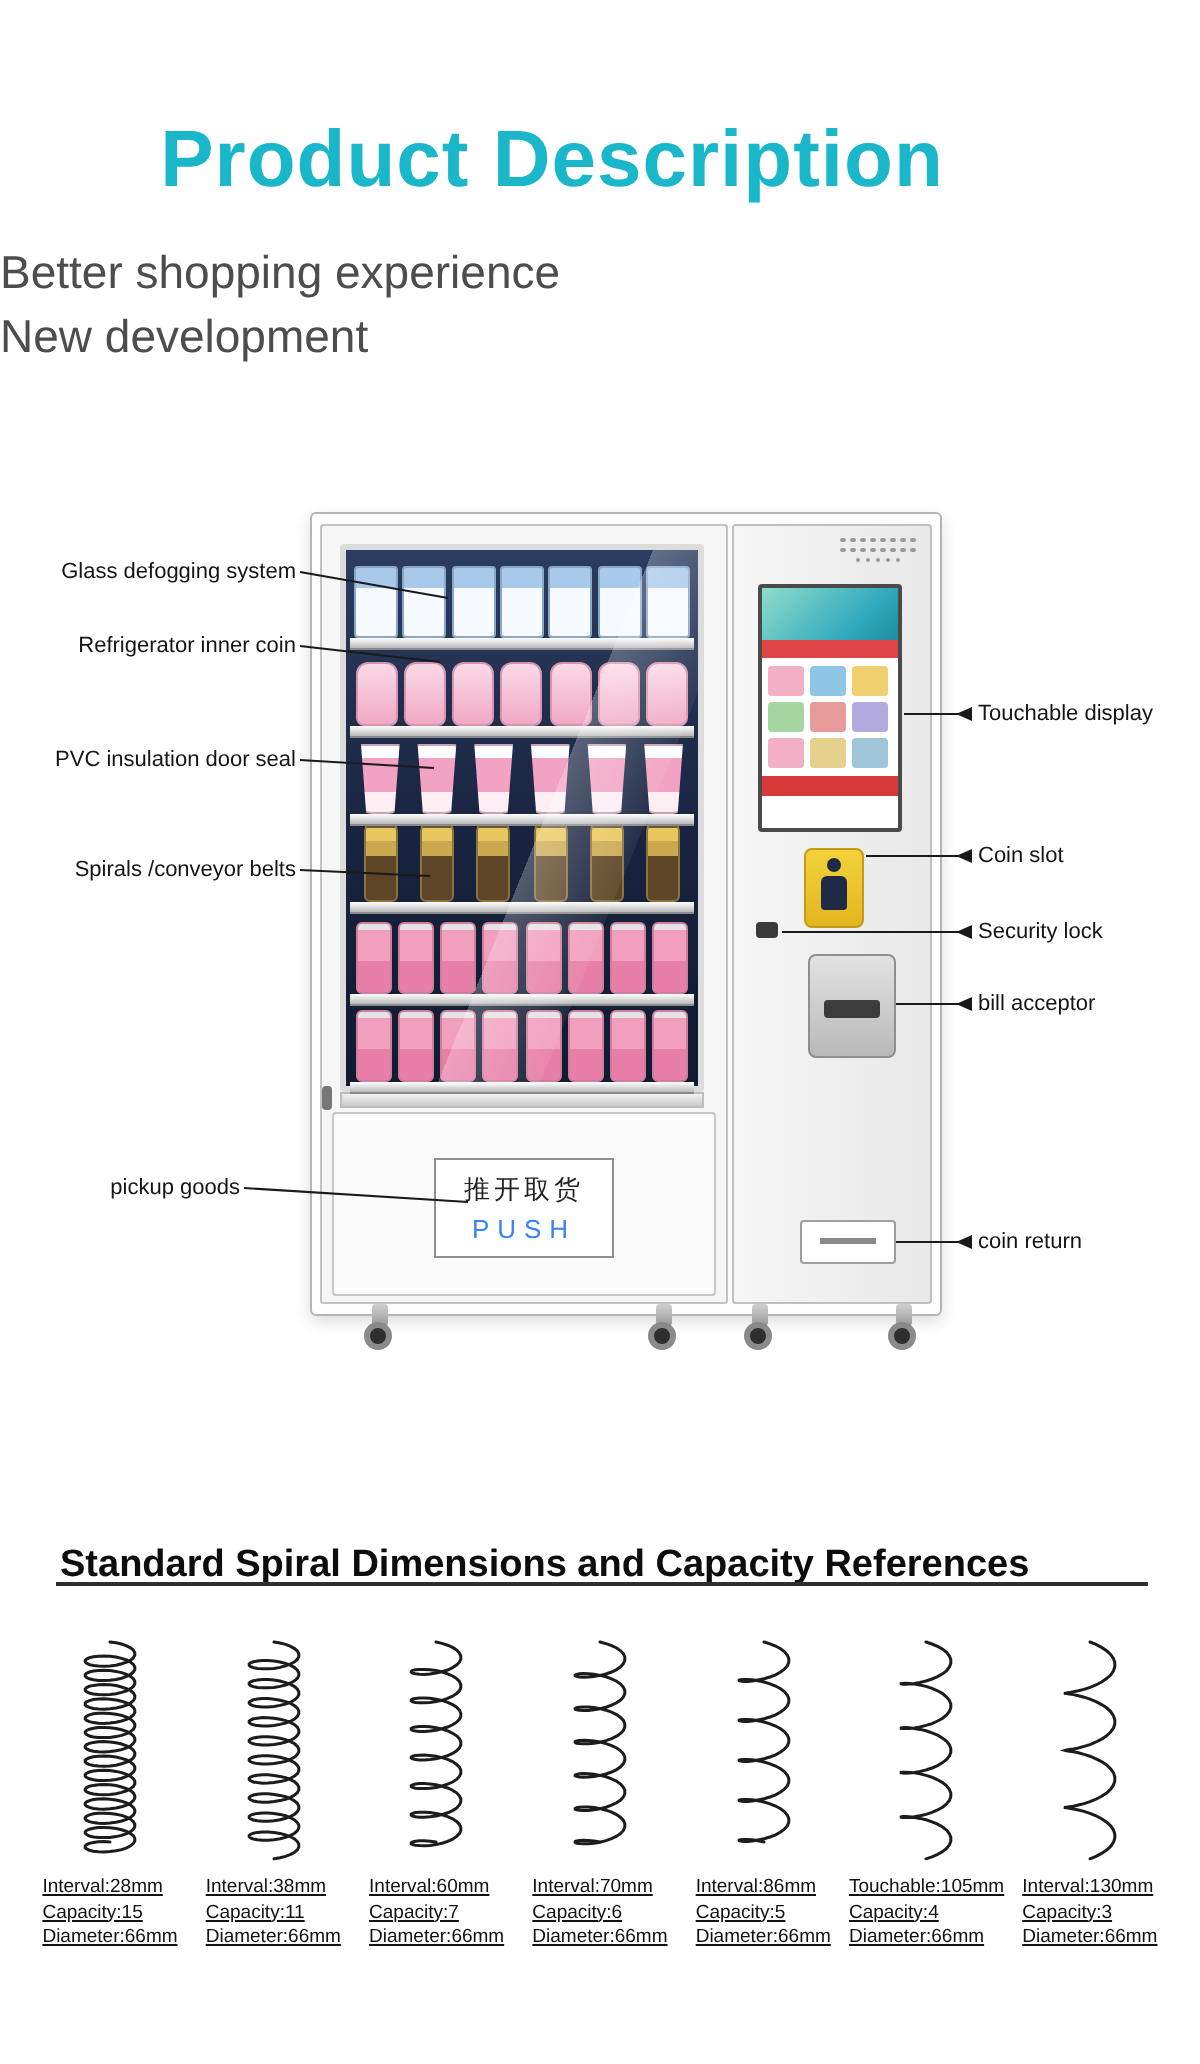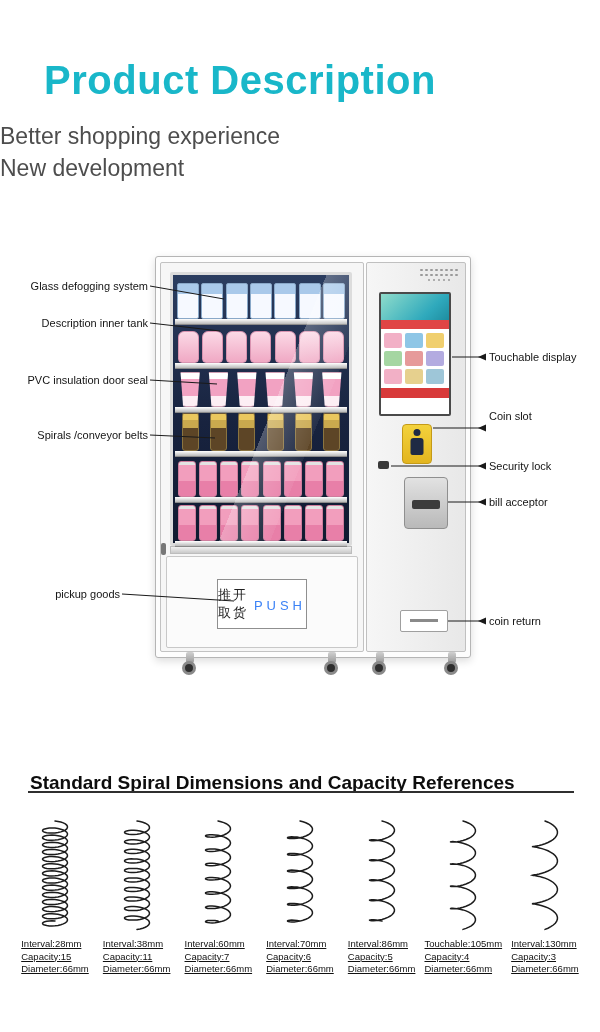--- a/index.html
+++ b/index.html
@@ -1,21 +1,21 @@
 <!DOCTYPE html>
 <html><head>
 <meta charset="utf-8">
 <style>
   html,body{margin:0;padding:0;background:#fff;}
   #page{position:relative;width:600px;height:1032px;background:#ffffff;overflow:hidden;
         font-family:"Liberation Sans",sans-serif;color:#1a1a1a;}
 
   
   .title{position:absolute;top:58px;left:0;width:480px;text-align:center;
-         font-size:40px;font-weight:800;letter-spacing:.5px;color:#19b7c9;}
+         font-size:40px;font-weight:800;letter-spacing:.5px;color:#19b7c9;padding-left:36px;}
   .subtitle{position:absolute;top:120px;left:0;width:600px;
             font-size:23px;line-height:32px;color:#4d4d4d;}
 
   
   .m-body{position:absolute;left:155px;top:256px;width:314px;height:400px;
           background:#fdfdfd;border:1px solid #b5b5b5;border-radius:3px;
           box-shadow:0 3px 8px rgba(0,0,0,.14);}
   .m-door{position:absolute;left:160px;top:262px;width:202px;height:388px;
           background:#f6f6f6;border:1px solid #c2c2c2;border-radius:2px;}
   .glass{position:absolute;left:170px;top:272px;width:182px;height:274px;box-sizing:border-box;
@@ -37,21 +37,21 @@
   .p-bottle{width:15px;height:40px;border-radius:7px 7px 3px 3px;border:1px solid #8a7440;
          background:linear-gradient(180deg,#6b5638 0 10%,#eac75e 10% 26%,#caa94e 26% 45%,#5d4526 45%);}
   .p-can{width:16px;height:34px;border:1px solid #cf7d9d;border-radius:3px;
          background:linear-gradient(180deg,#e3e3e3 0 9%,#f29ebd 9% 55%,#e87fa8 55%);}
   .mid-strip{position:absolute;left:170px;top:546px;width:182px;height:8px;
              background:linear-gradient(180deg,#f2f2f2,#c9c9c9);border:1px solid #bdbdbd;box-sizing:border-box;}
   .pickup{position:absolute;left:166px;top:556px;width:190px;height:90px;
           background:#fbfbfb;border:1px solid #c8c8c8;border-radius:2px;}
   .push-sign{position:absolute;left:50%;top:22px;transform:translateX(-50%);
              width:88px;height:48px;background:#fff;border:1px solid #8f8f8f;
-             display:flex;flex-direction:row;justify-content:center;align-items:center;}
+             display:flex;flex-direction:column;justify-content:center;align-items:center;}
   .push-cn{font-size:13px;letter-spacing:2px;color:#222;}
   .push-en{font-size:13px;letter-spacing:4px;color:#3b82f6;margin-top:3px;font-weight:normal;}
   .panel{position:absolute;left:366px;top:262px;width:98px;height:388px;
          background:linear-gradient(90deg,#f6f6f6,#e8e8e8);border:1px solid #c0c0c0;border-radius:2px;}
   .speaker{position:absolute;left:420px;top:267px;width:38px;height:16px;
            display:flex;flex-wrap:wrap;gap:2.5px;align-content:center;justify-content:center;}
   .speaker i{width:2.5px;height:2.5px;border-radius:50%;background:#9a9a9a;display:block;}
   .screen{position:absolute;left:379px;top:292px;width:72px;height:124px;box-sizing:border-box;
           background:#fff;border:2px solid #4a4a4a;border-radius:2px;overflow:hidden;}
   .scr-img{height:26px;background:linear-gradient(135deg,#8fdccb,#2fa9bc 70%,#1e8da0);}
@@ -218,27 +218,27 @@
   </div>
   <div class="coin-sticker"></div>
   <div class="lock-slot"></div>
   <div class="bill">
     <div class="bill-slot"></div>
   </div>
   <div class="coin-return"></div>
   <div class="door-lock"></div>
 
   <div class="co co-l" style="top:279px">Glass defogging system</div>
-  <div class="co co-l" style="top:316px">Description inner tank</div>
+  <div class="co co-l" style="top:316px">Refrigerator inner coin</div>
   <div class="co co-l" style="top:373px">PVC insulation door seal</div>
   <div class="co co-l" style="top:428px">Spirals /conveyor belts</div>
   <div class="co co-l" style="top:587px;right:480px">pickup goods</div>
 
   <div class="co co-r" style="top:350px">Touchable display</div>
-  <div class="co co-r" style="top:409px">Coin slot</div>
+  <div class="co co-r" style="top:421px">Coin slot</div>
   <div class="co co-r" style="top:459px">Security lock</div>
   <div class="co co-r" style="top:495px">bill acceptor</div>
   <div class="co co-r" style="top:614px">coin return</div>
 
   <svg class="overlay" viewBox="0 0 600 1032">
     <g stroke="#1a1a1a" stroke-width="1" fill="none">
       <line x1="150" y1="286" x2="224" y2="299"></line>
       <line x1="150" y1="323" x2="220" y2="331"></line>
       <line x1="150" y1="380" x2="217" y2="384"></line>
       <line x1="150" y1="435" x2="215" y2="438"></line>

